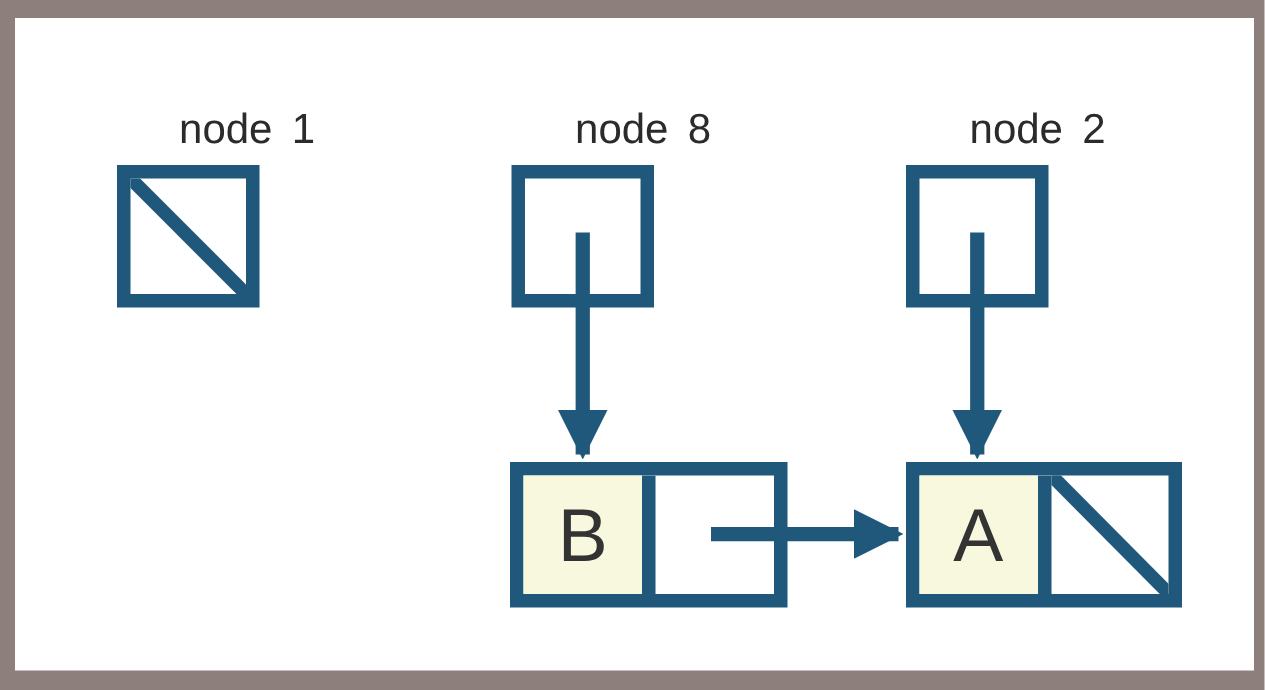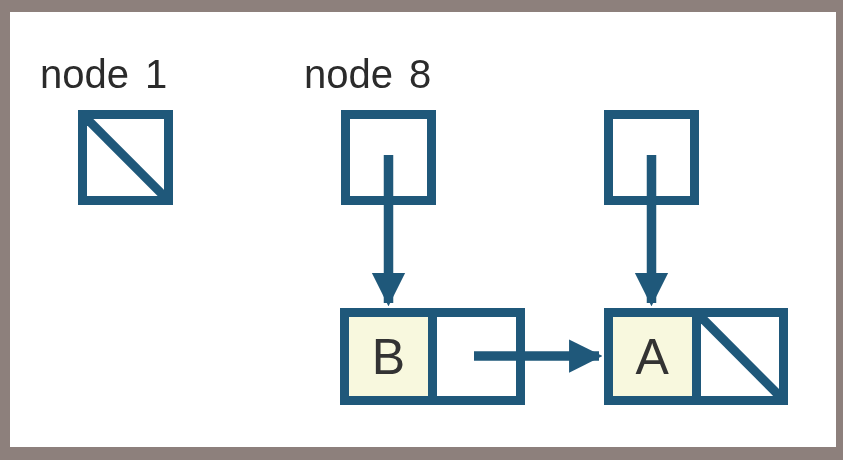--- a/index.html
+++ b/index.html
@@ -22,24 +22,24 @@
     width: 843px; height: 460px;
     background: var(--frame);
   }
   .paper {
     position: absolute;
     left: 10px; top: 12px; right: 7px; bottom: 13px;
     background: var(--paper);
   }
   .node-label {
     position: absolute;
-    top: 52px;
+    top: 64px;
     width: 170px;
-    text-align: left;
-    font-size: 40px;
+    text-align: right;
+    font-size: 28px;
     line-height: 44px;
     color: var(--label-text);
     word-spacing: 5px;
     white-space: nowrap;
   }
   .psq {
     position: absolute;
     top: 110px;
     width: 95px; height: 95px;
     border: 9px solid var(--outline);
@@ -82,20 +82,21 @@
   .nl line { stroke: var(--outline); stroke-width: 9; }
 </style>
 </head>
 <body>
 
 <div id="canvas">
   <div class="paper"></div>
 
   <div class="node-label" style="left:40px">node 1</div>
   <div class="node-label" style="left:304px">node 8</div>
+  <div class="node-label" style="left:567px">node 2</div>
 
   <div class="psq" style="left:78px">
     <svg class="diag nl" viewBox="0 0 100 100" preserveAspectRatio="none">
       <line x1="0" y1="0" x2="100" y2="100" vector-effect="non-scaling-stroke"></line>
     </svg>
   </div>
   <div class="psq" style="left:341px"></div>
   <div class="psq" style="left:604px"></div>
 
   <div class="record" style="left:340px; width:185px">

